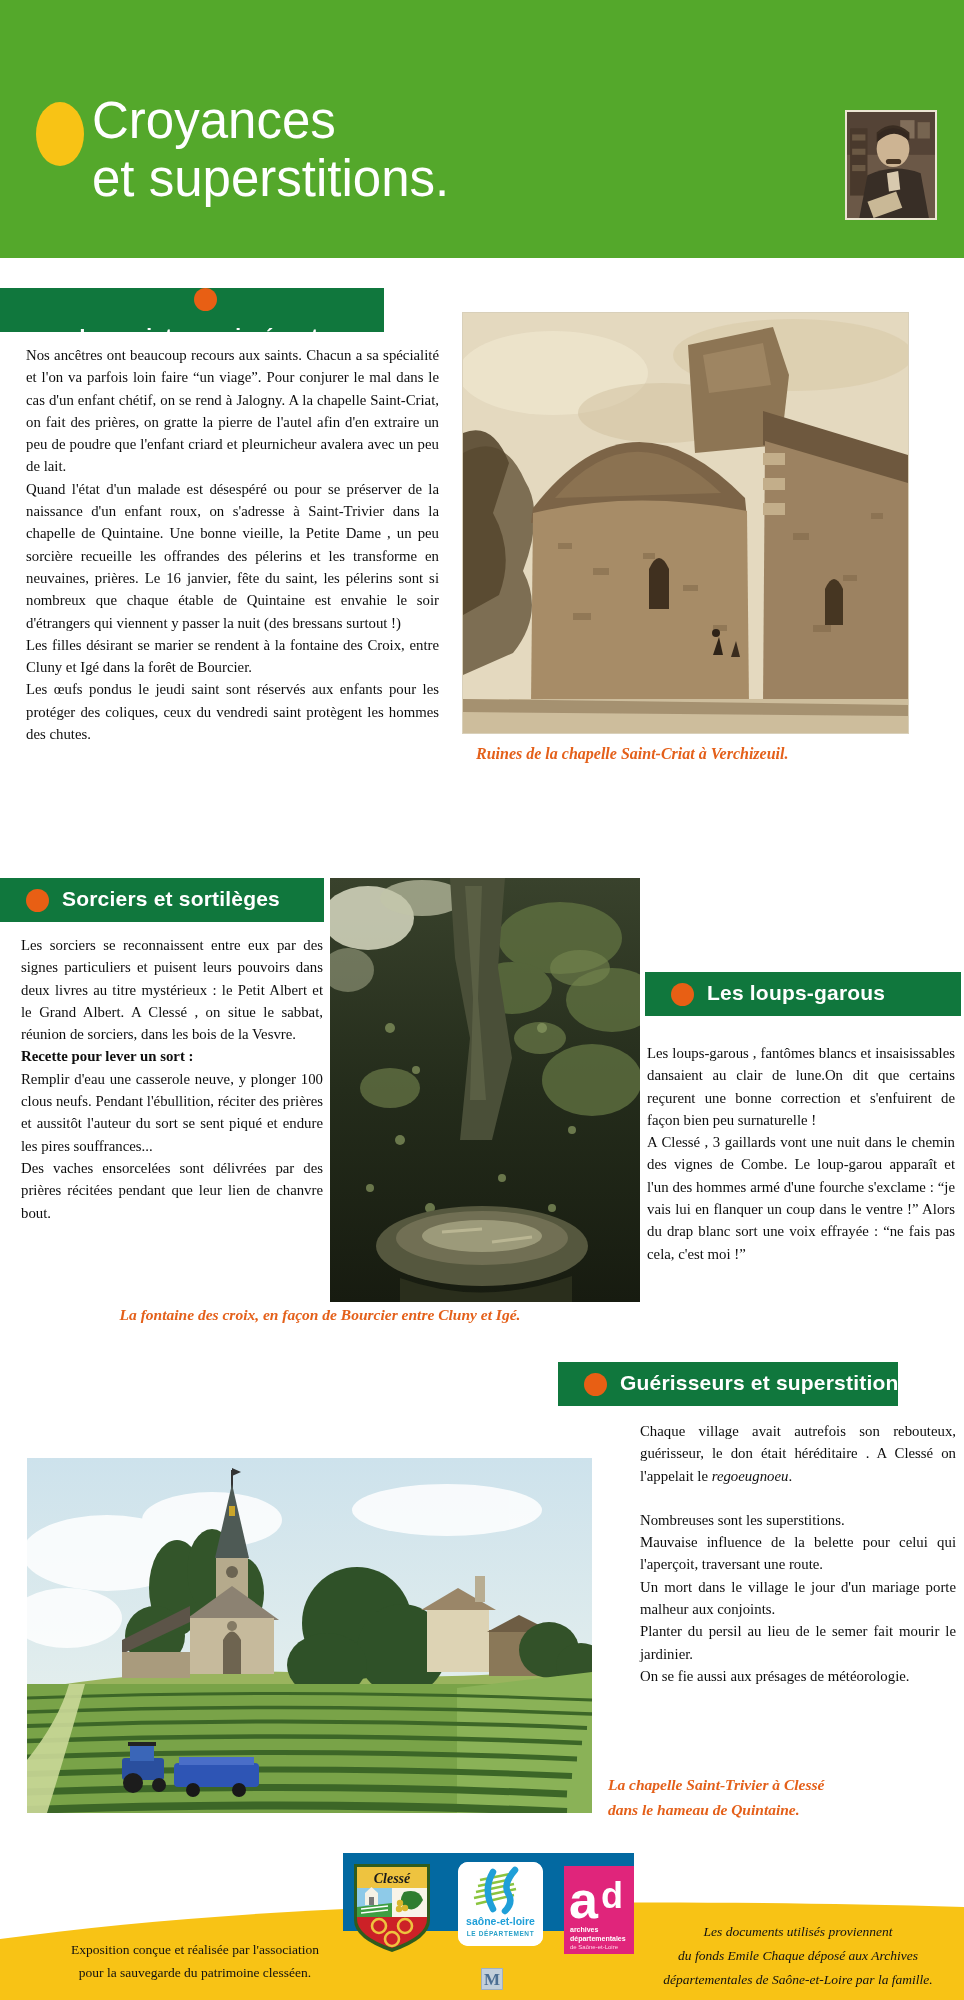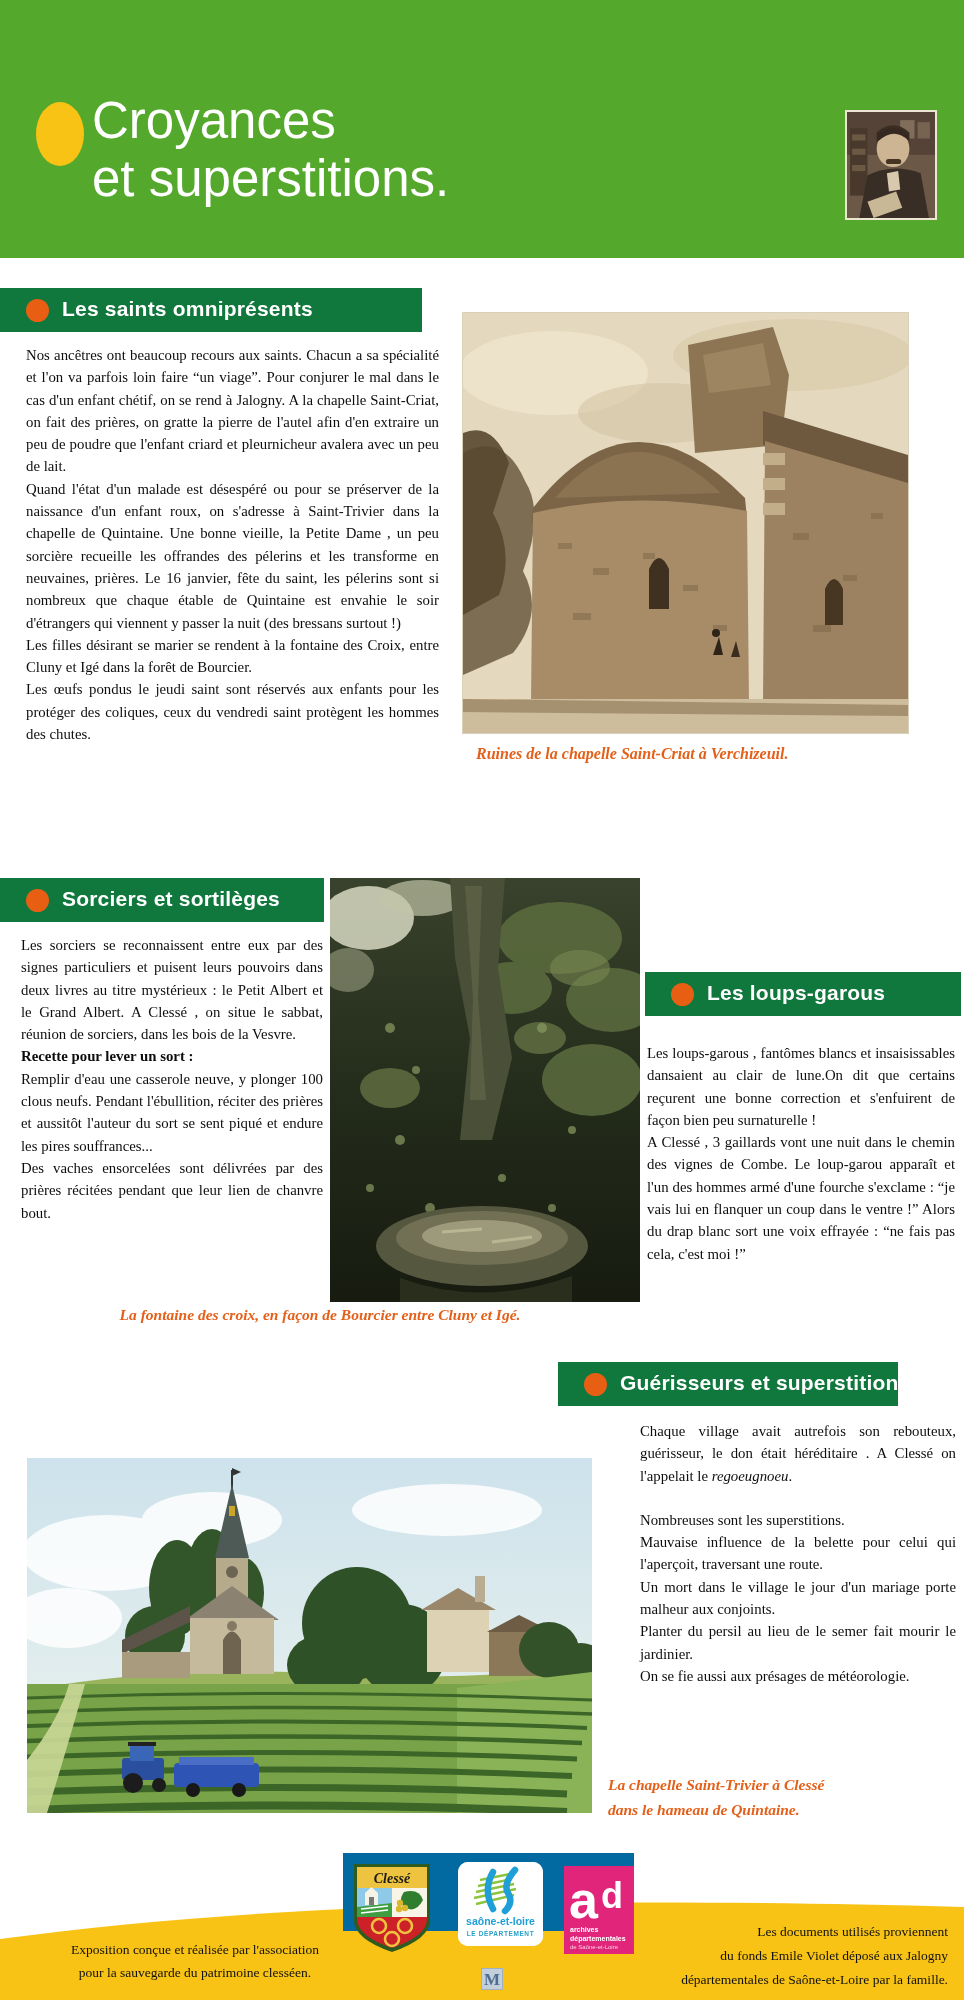--- a/index.html
+++ b/index.html
@@ -11,21 +11,21 @@
   .header-title{position:absolute;left:92px;top:92px;color:#ffffff;
         font-family:"Liberation Sans",sans-serif;font-weight:400;font-size:51px;line-height:58px;}
   .portrait{position:absolute;left:845px;top:110px;width:88px;height:106px;border:2px solid #ece5d2;}
   .portrait svg{display:block;width:100%;height:100%;}
   
   .banner{position:absolute;background:#10773d;display:flex;align-items:center;gap:13px;
           padding-left:26px;box-sizing:border-box;height:44px;}
   .banner .dot{width:23px;height:23px;border-radius:50%;background:#e85f14;flex:none;}
   .banner .label{color:#fff;font-family:"Liberation Sans",sans-serif;font-weight:700;
                  font-size:21px;white-space:nowrap;padding-bottom:2px;letter-spacing:.2px;}
-  #banner-saints{left:0;top:288px;width:422px;}
+  #banner-saints{left:0;top:288px;width:384px;flex-direction:column;}
   #banner-sorciers{left:0;top:878px;width:324px;}
   #banner-loups{left:645px;top:972px;width:316px;}
   #banner-guerisseurs{left:558px;top:1362px;width:340px;}
   
   .copy{position:absolute;font-size:14.8px;line-height:22.3px;text-align:justify;color:#0d0d0d;}
   .copy p{margin:0;}
   .copy .bold{font-weight:700;}
   .copy .gap-above{margin-top:22px;}
   #col-saints{left:26px;top:344px;width:413px;}
   #col-sorciers{left:21px;top:934px;width:302px;}
@@ -49,21 +49,21 @@
   .logo{position:absolute;}
   .logo svg{display:block;width:100%;height:100%;}
   #logo-clesse{left:9px;top:9px;width:80px;height:92px;}
   #logo-dept{left:115px;top:9px;width:85px;height:84px;background:#fff;border-radius:10px;}
   #logo-ad{left:221px;top:13px;width:70px;height:88px;}
   .macon-icon{position:absolute;left:481px;top:1968px;width:22px;height:22px;background:#c3cfda;
         color:#4c6e92;font-family:"Liberation Serif",serif;font-weight:700;font-size:17px;
         text-align:center;line-height:22px;border:1px solid #9fb0c0;box-sizing:border-box;}
   .footer-text{position:absolute;color:#111;font-size:13.5px;font-family:"Liberation Serif",serif;}
   #footer-left{left:50px;top:1938px;width:290px;text-align:center;line-height:23px;}
-  #footer-right{left:648px;top:1920px;width:300px;text-align:right;line-height:24px;}
+  #footer-right{left:648px;top:1920px;width:300px;text-align:center;line-height:24px;font-style:italic;}
 </style>
 </head>
 <body>
 
 <div class="poster">
 
   <div class="header">
     <div class="header-dot"></div>
     <div class="header-title">
       <div>Croyances</div>
@@ -379,17 +379,17 @@
 
   <div class="macon-icon">M</div>
 
   <div class="footer-text" id="footer-left">
     <div>Exposition conçue et réalisée par l'association</div>
     <div>pour la sauvegarde du patrimoine clesséen.</div>
   </div>
 
   <div class="footer-text" id="footer-right">
     <div>Les documents utilisés proviennent</div>
-    <div>du fonds Emile Violet déposé aux Jalogny</div>
+    <div>du fonds Emile Chaque déposé aux Archives</div>
     <div>départementales de Saône-et-Loire par la famille.</div>
   </div>
 
 </div>
 
 </body></html>

